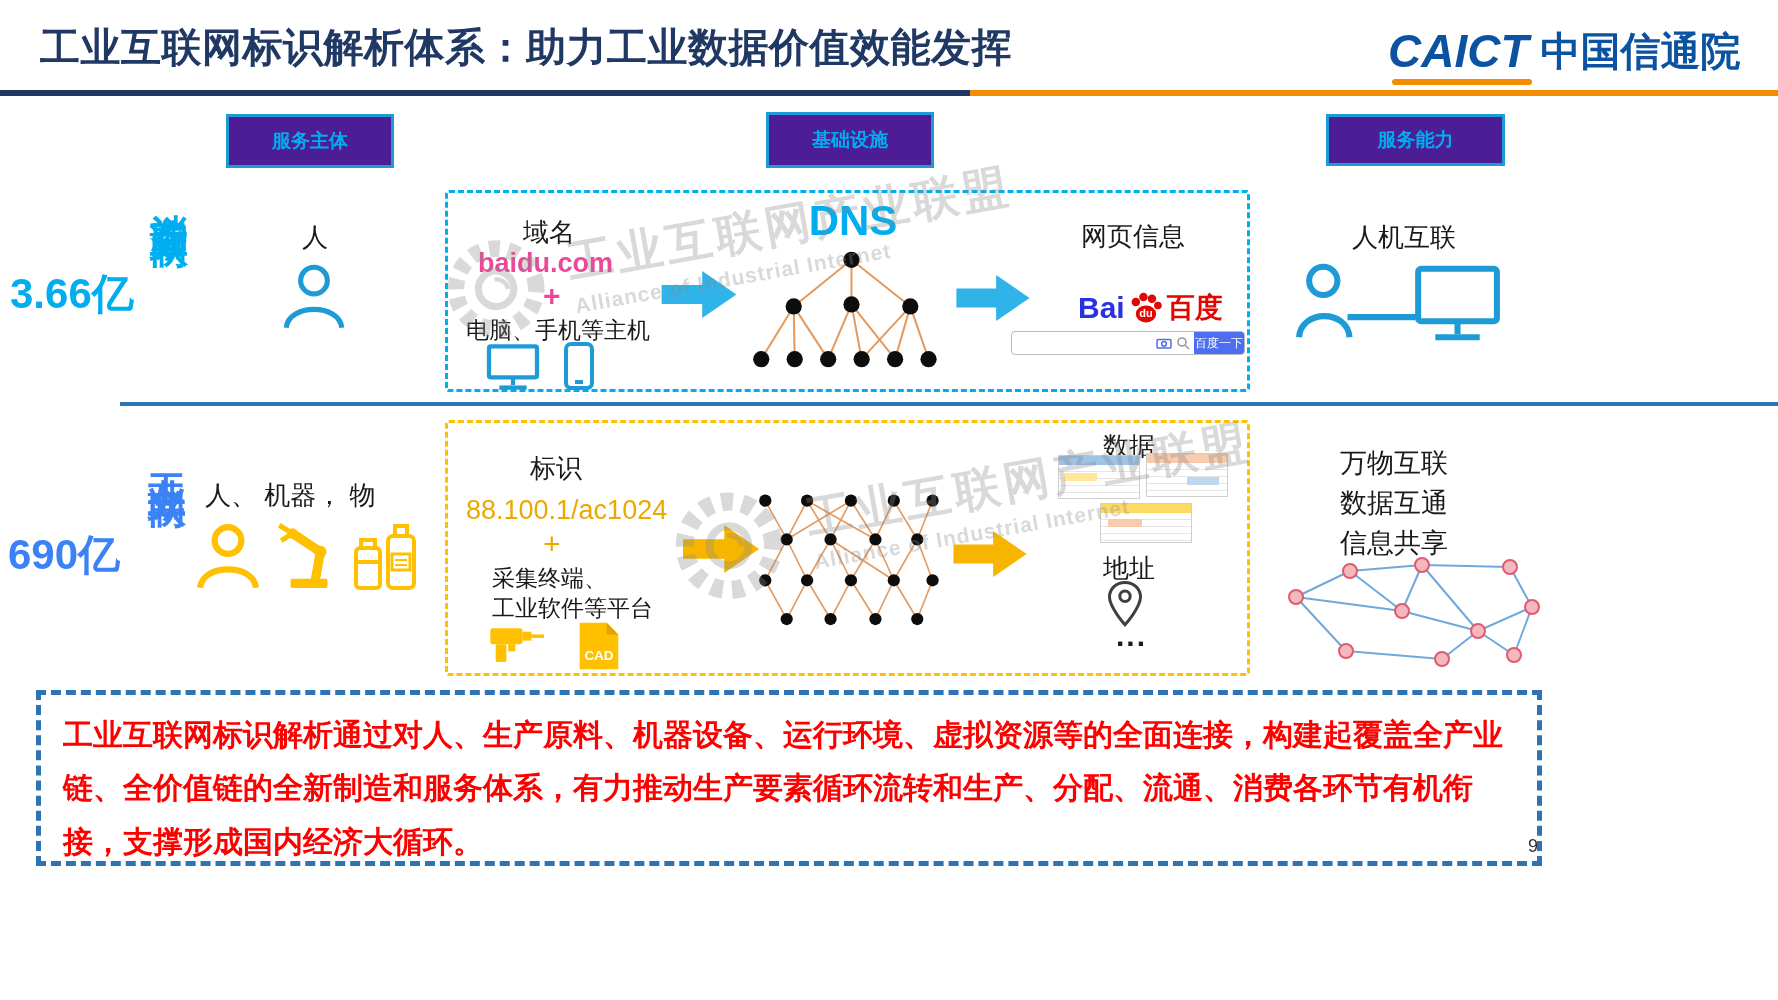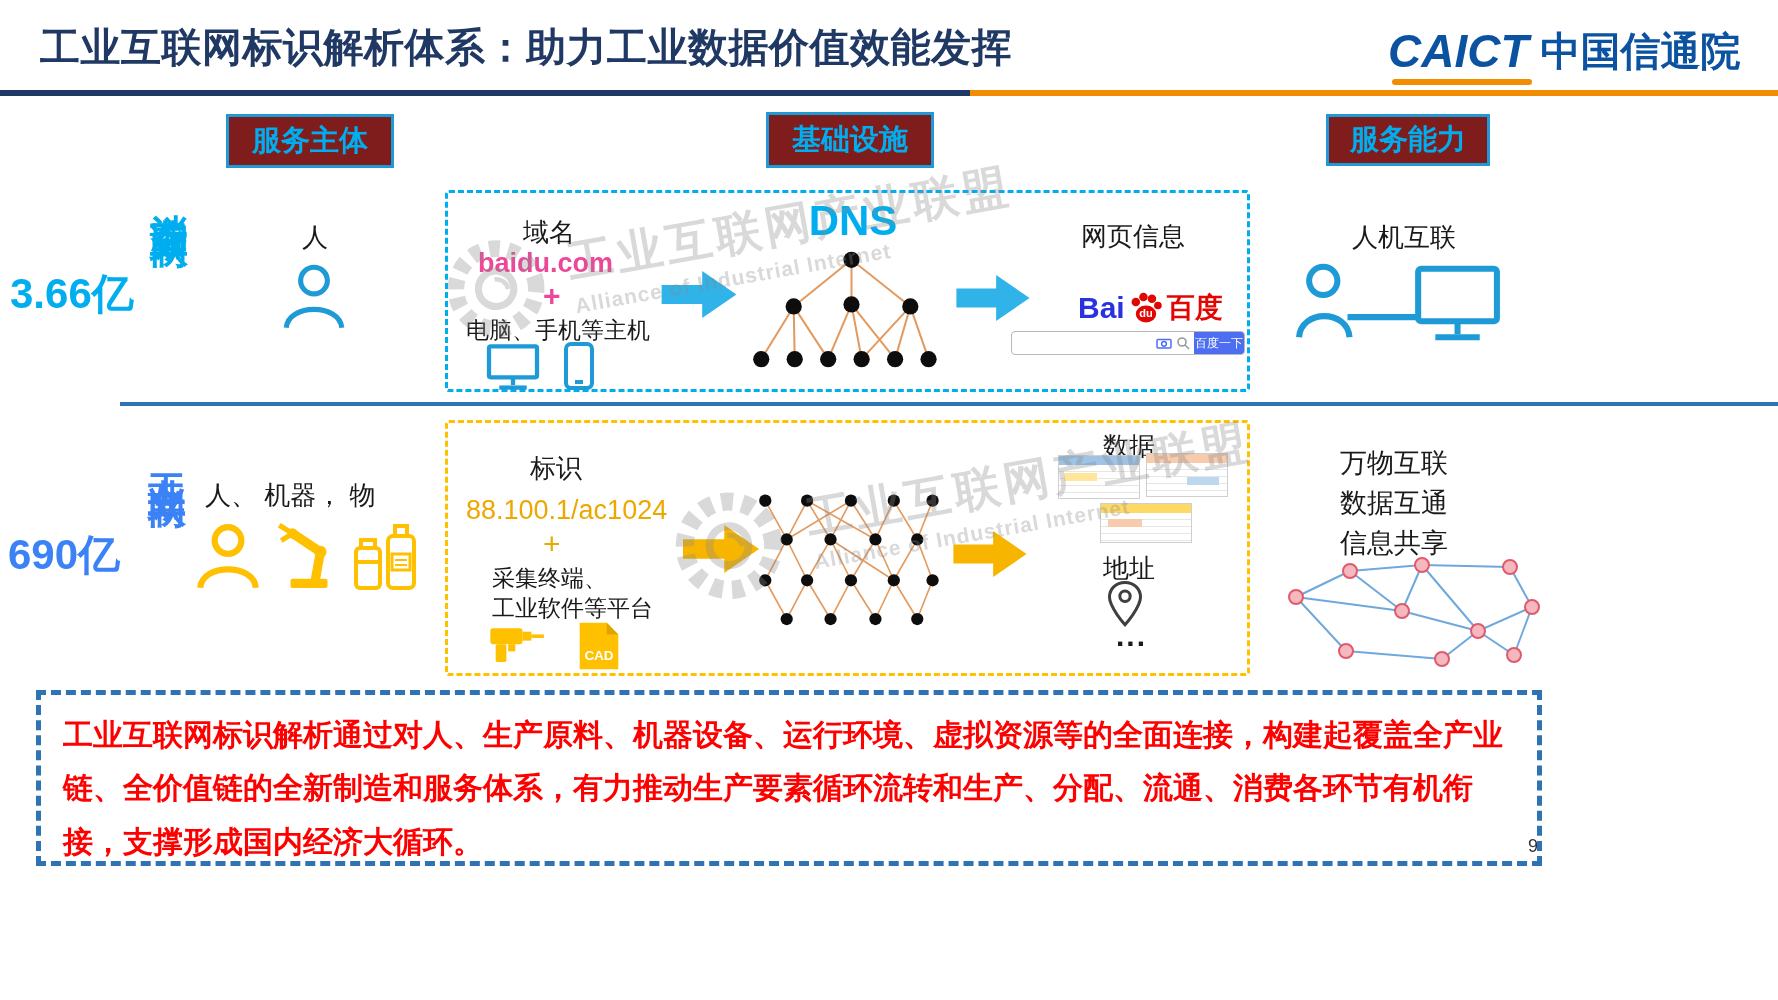--- a/index.html
+++ b/index.html
@@ -10,22 +10,22 @@
 
   .logo { position:absolute; left:1388px; top:24px; display:flex; align-items:center; gap:12px; }
   .logo-caict { position:relative; font-size:46px; font-weight:900; font-style:italic; color:#0B52A0; line-height:1.05; }
   .logo-underline { position:absolute; left:4px; bottom:-9px; width:140px; height:6px; background:#F28C00; border-radius:3px; }
   .logo-name { font-size:40px; font-weight:800; color:#0B52A0; }
 
   .rule { position:absolute; top:90px; height:6px; }
   .rule-navy { left:0; width:970px; background:#203864; }
   .rule-orange { left:970px; width:808px; background:#F28C00; }
 
-  .hdr-box { position:absolute; border:3px solid #1E9BD7; background:#7f1d1d; color:#00AEEF;
-             font-size:29px; font-weight:800; display:flex; align-items:center; justify-content:center; }
+  .hdr-box { position:absolute; border:3px solid #1E9BD7; background:#4c1d95; color:#00AEEF;
+             font-size:19px; font-weight:800; display:flex; align-items:center; justify-content:center; }
 
   .v-label { position:absolute; writing-mode:vertical-rl; font-weight:800; font-size:38px; letter-spacing:5px; line-height:1; }
   .count { position:absolute; font-size:42px; font-weight:800; }
   .c-cyan { color:#00AEEF; } .c-gold { color:#3b82f6; }
 
   .t-label { position:absolute; color:#1a1a1a; font-size:26px; }
   .t-small { font-size:23px; }
 
   .dash-box { position:absolute; border-radius:4px; }
   .dash-cyan { border:3px dashed #00AEEF; }
@@ -90,21 +90,21 @@
       <span>CAICT</span>
       <span class="logo-underline"></span>
     </span>
     <span class="logo-name">中国信通院</span>
   </div>
   <div class="rule rule-navy"></div>
   <div class="rule rule-orange"></div>
 
   <div class="hdr-box" style="left:226px;top:114px;width:168px;height:54px;">服务主体</div>
   <div class="hdr-box" style="left:766px;top:112px;width:168px;height:56px;">基础设施</div>
-  <div class="hdr-box" style="left:1326px;top:114px;width:164px;height:52px;">服务能力</div>
+  <div class="hdr-box" style="left:1326px;top:114px;width:179px;height:52px;">服务能力</div>
 
   <div class="v-label c-cyan" style="left:150px;top:184px;">消费互联网</div>
   <div class="count c-cyan" style="left:10px;top:266px;">3.66亿</div>
 
   <div class="t-label" style="left:302px;top:220px;">人</div>
   <div class="icon" style="left:278px;top:260px;width:72px;height:74px;color:#1E9BD7;">
     <svg viewBox="0 0 70 72" fill="none" stroke="currentColor" stroke-width="5">
       <circle cx="35" cy="20" r="13"></circle>
       <path d="M8 66 C10 42 60 42 62 66"></path>
     </svg>

